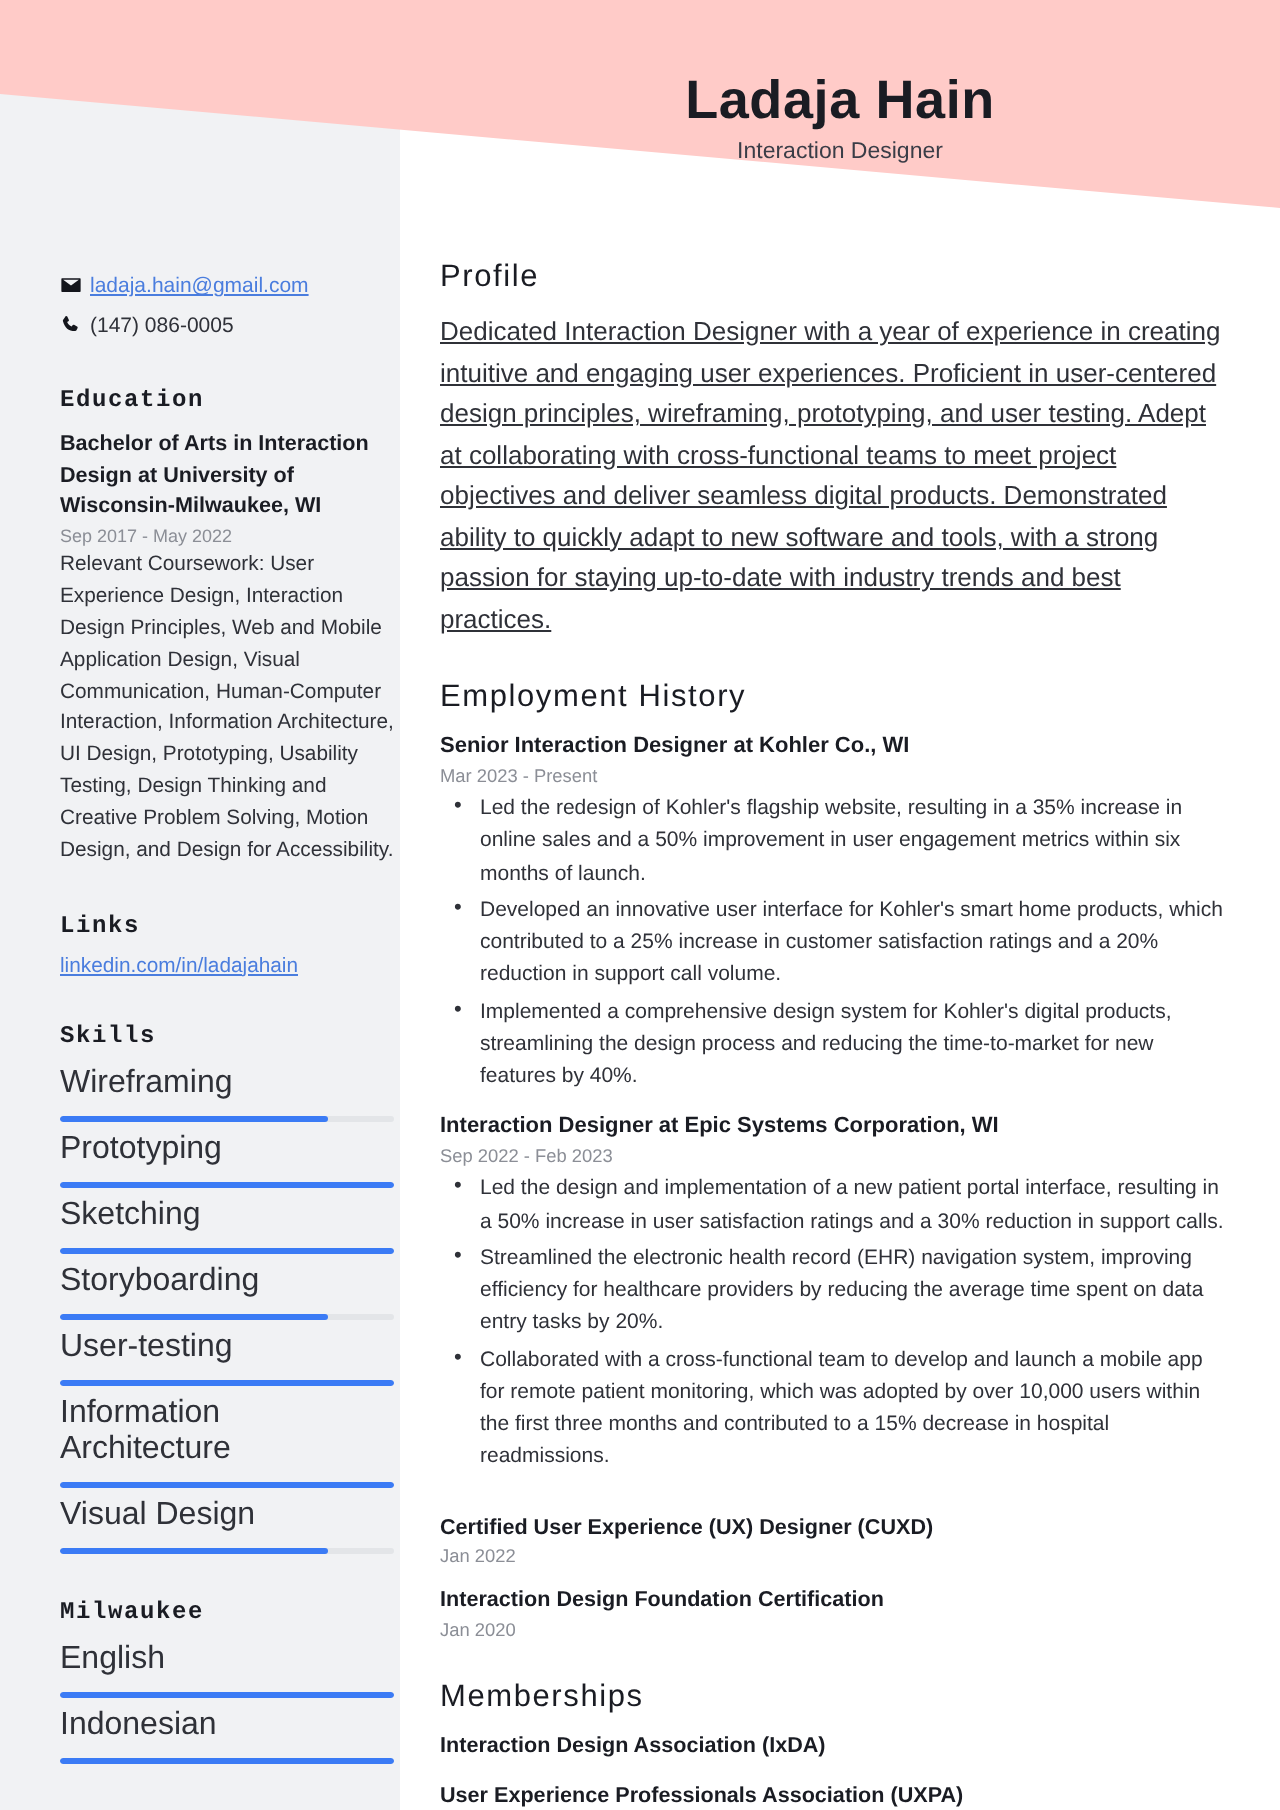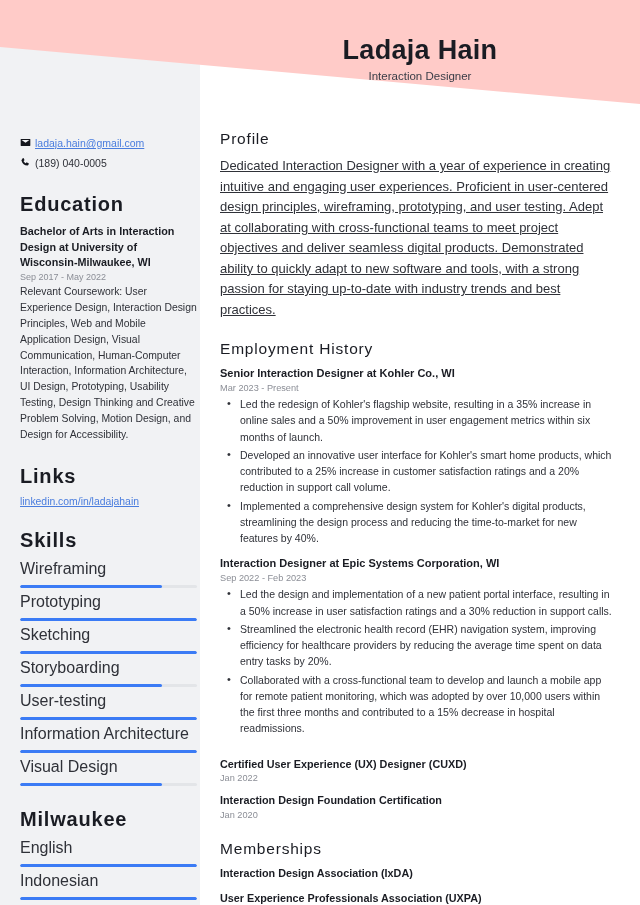--- a/index.html
+++ b/index.html
@@ -39,39 +39,39 @@
     letter-spacing: 0.3px; line-height: 1.15;
   }
   .job-title {
     font-size: 11.5px; color: #3a3d47; margin-top: 3px;
   }
 
   
   .side-inner {
     position: absolute; left: 0; top: 0; width: 215px;
     z-index: 4;
-    padding: 136px 18px 0 20px;
+    padding: 136px 18px 0 30px;
   }
   .contact-row {
     display: flex; align-items: flex-start;
     margin-bottom: 5px;
     font-size: 10.5px; color: #2f3138; line-height: 1.45;
   }
   .c-icon {
     width: 15px; min-width: 15px; display: flex;
     align-items: center; justify-content: flex-start;
     padding-top: 1px; color: #14161c;
   }
   .c-icon svg { display: block; }
   .c-text { flex: 1; }
   .c-link { color: #4a7dde; text-decoration: underline; }
 
   .side-h {
-    font-size: 20px; font-weight: bold; color: #1a1c23;
-    letter-spacing: 0.8px; margin: 22px 0 8px 0;
+    font-size: 12px; font-weight: bold; color: #1a1c23;
+    letter-spacing: 0.8px; margin: 22px 0 8px 0; font-family: Liberation Mono, monospace;
   }
   .edu-title {
     font-size: 10.8px; font-weight: bold; color: #1a1c23;
     line-height: 1.42;
   }
   .edu-date {
     font-size: 9px; color: #8b8e96; margin-top: 2px; margin-bottom: 2px;
   }
   .edu-desc {
     font-size: 10.4px; color: #2f3138; line-height: 1.52;
@@ -158,21 +158,21 @@
             </svg>
         </span>
         <span class="c-text c-link">ladaja.hain@gmail.com</span>
       </div>
       <div class="contact-row">
         <span class="c-icon">
           <svg width="11" height="11" viewBox="0 0 16 16" fill="currentColor">
               <path d="M4.2 1.5c.4-.2.9 0 1.1.4l1.1 2.2c.2.4.1.9-.3 1.1l-.9.6c.6 1.5 1.8 2.7 3.3 3.3l.6-.9c.3-.4.7-.5 1.1-.3l2.2 1.1c.4.2.6.7.4 1.1l-.8 1.7c-.2.4-.6.6-1 .6C6 12.4 3.6 10 2.1 5c-.1-.4.1-.9.5-1.1z"></path>
             </svg>
         </span>
-        <span class="c-text">(189) 040-0005</span>
+        <span class="c-text">(147) 086-0005</span>
       </div>
     </div>
 
     <div class="side-h">Education</div>
     <div>
       <div class="edu-title">Bachelor of Arts in Interaction Design at University of Wisconsin-Milwaukee, WI</div>
       <div class="edu-date">Sep 2017 - May 2022</div>
       <div class="edu-desc">Relevant Coursework: User Experience Design, Interaction Design Principles, Web and Mobile Application Design, Visual Communication, Human-Computer Interaction, Information Architecture, UI Design, Prototyping, Usability Testing, Design Thinking and Creative Problem Solving, Motion Design, and Design for Accessibility.</div>
     </div>
 

